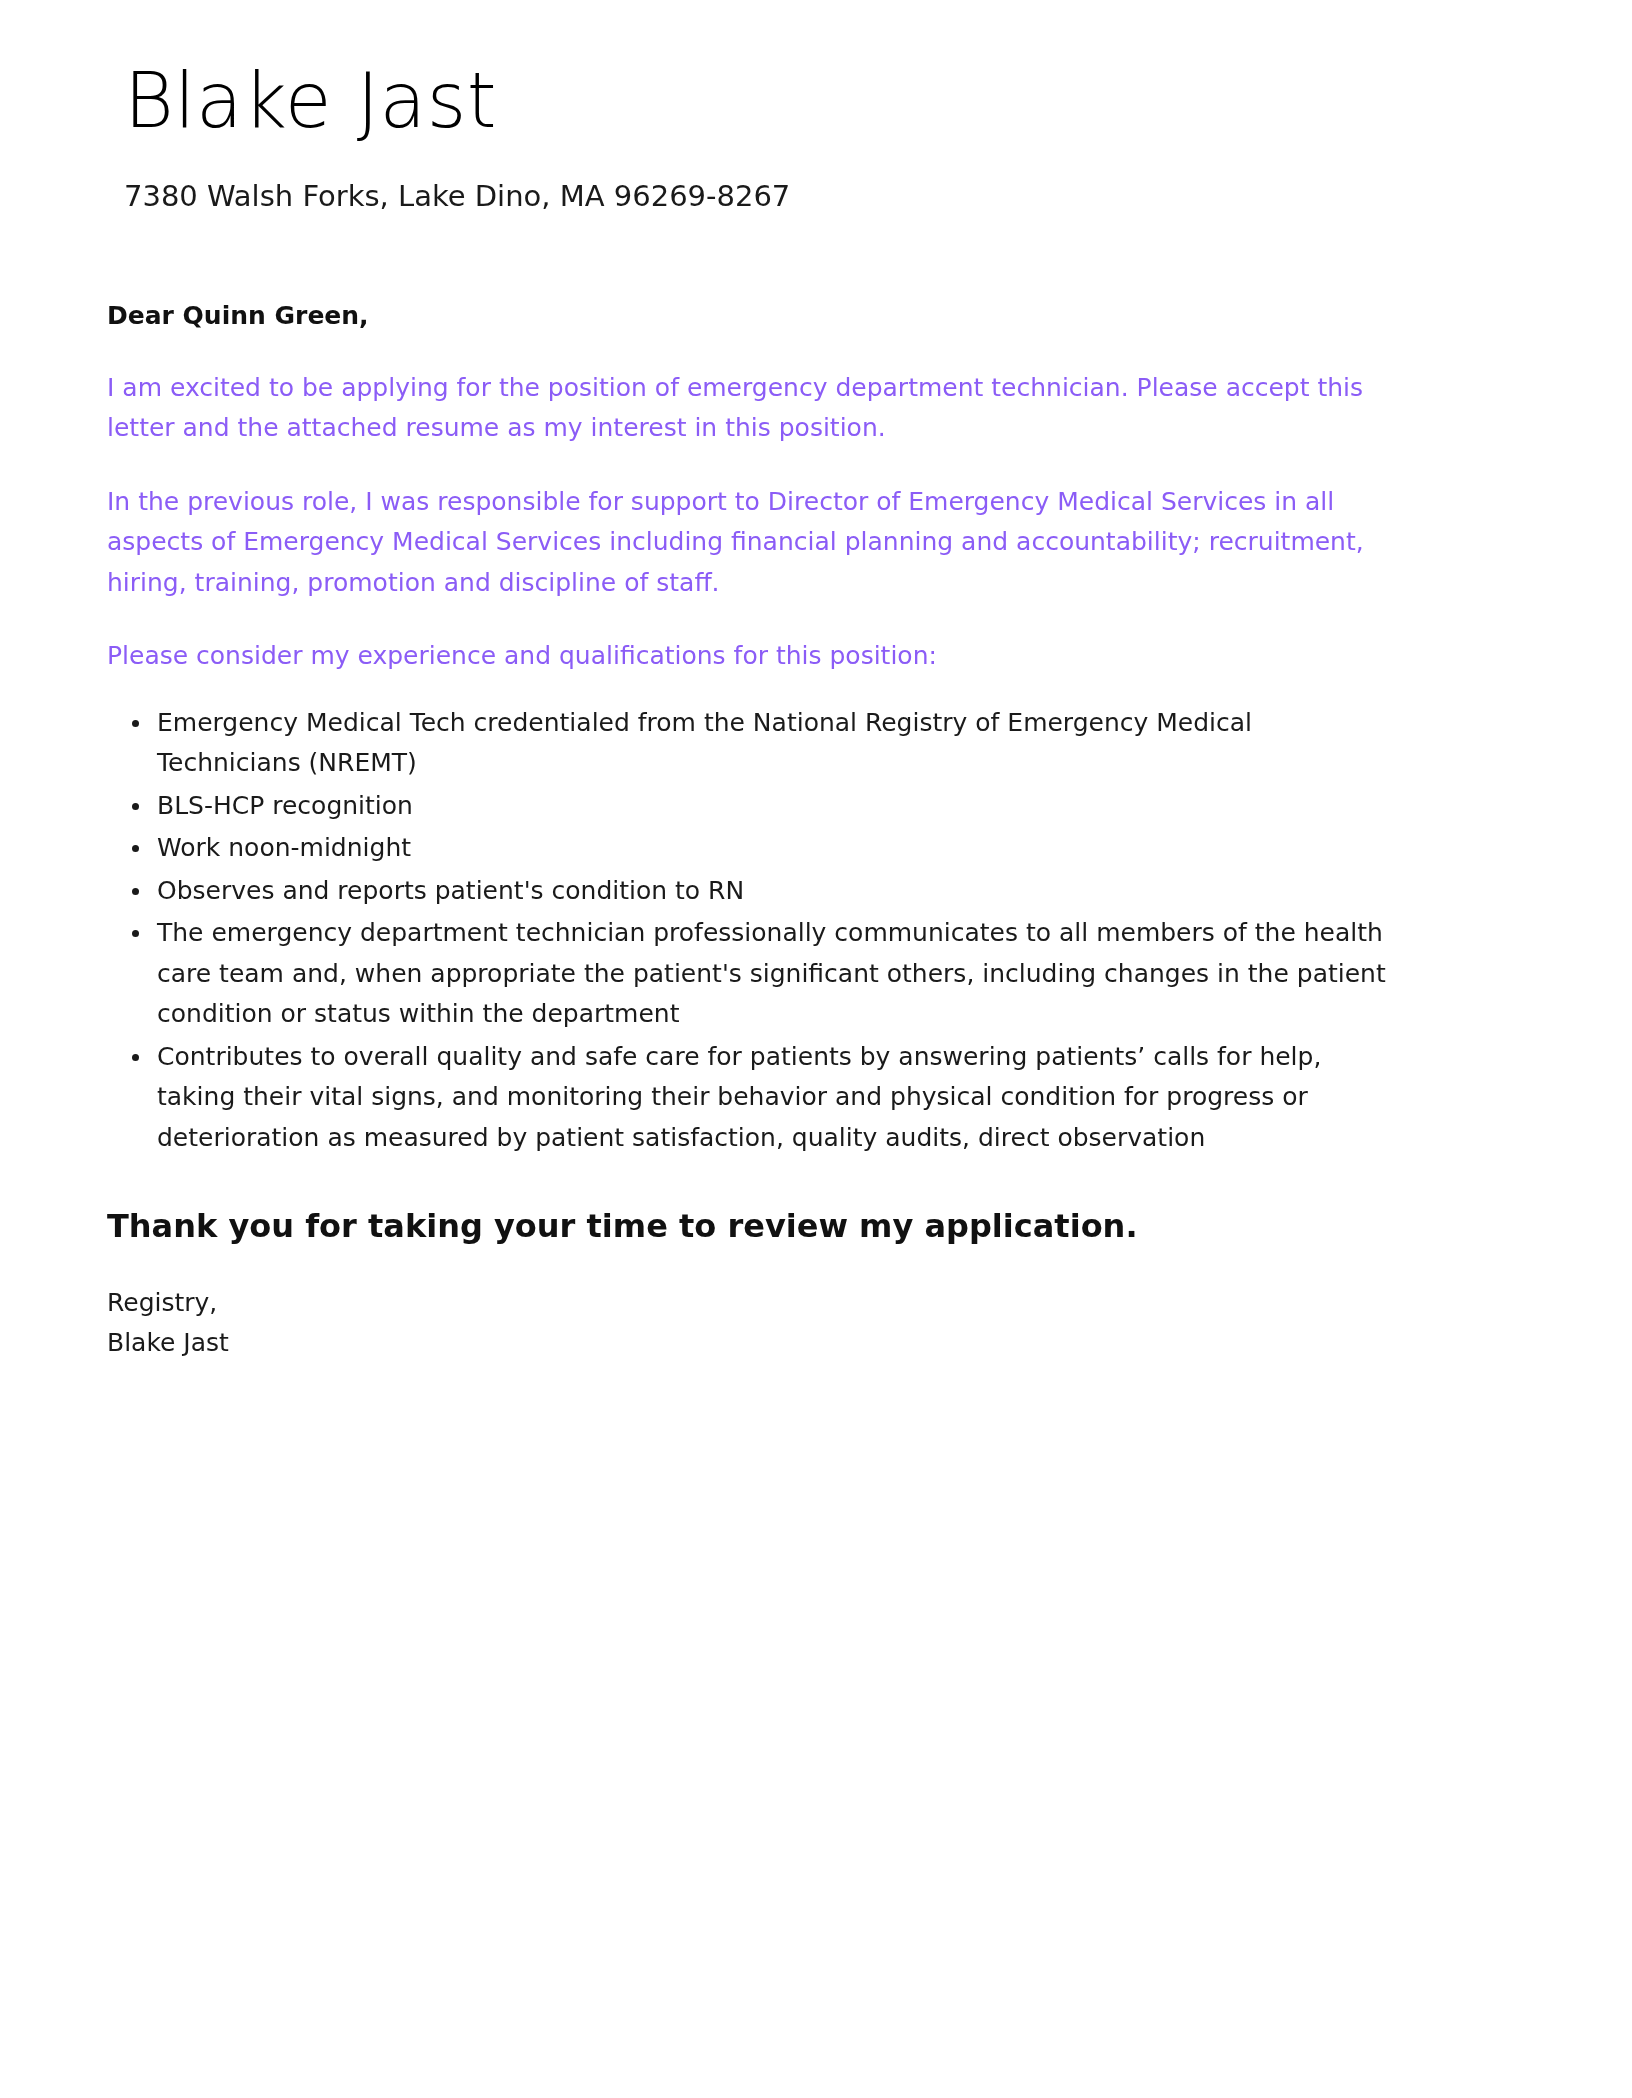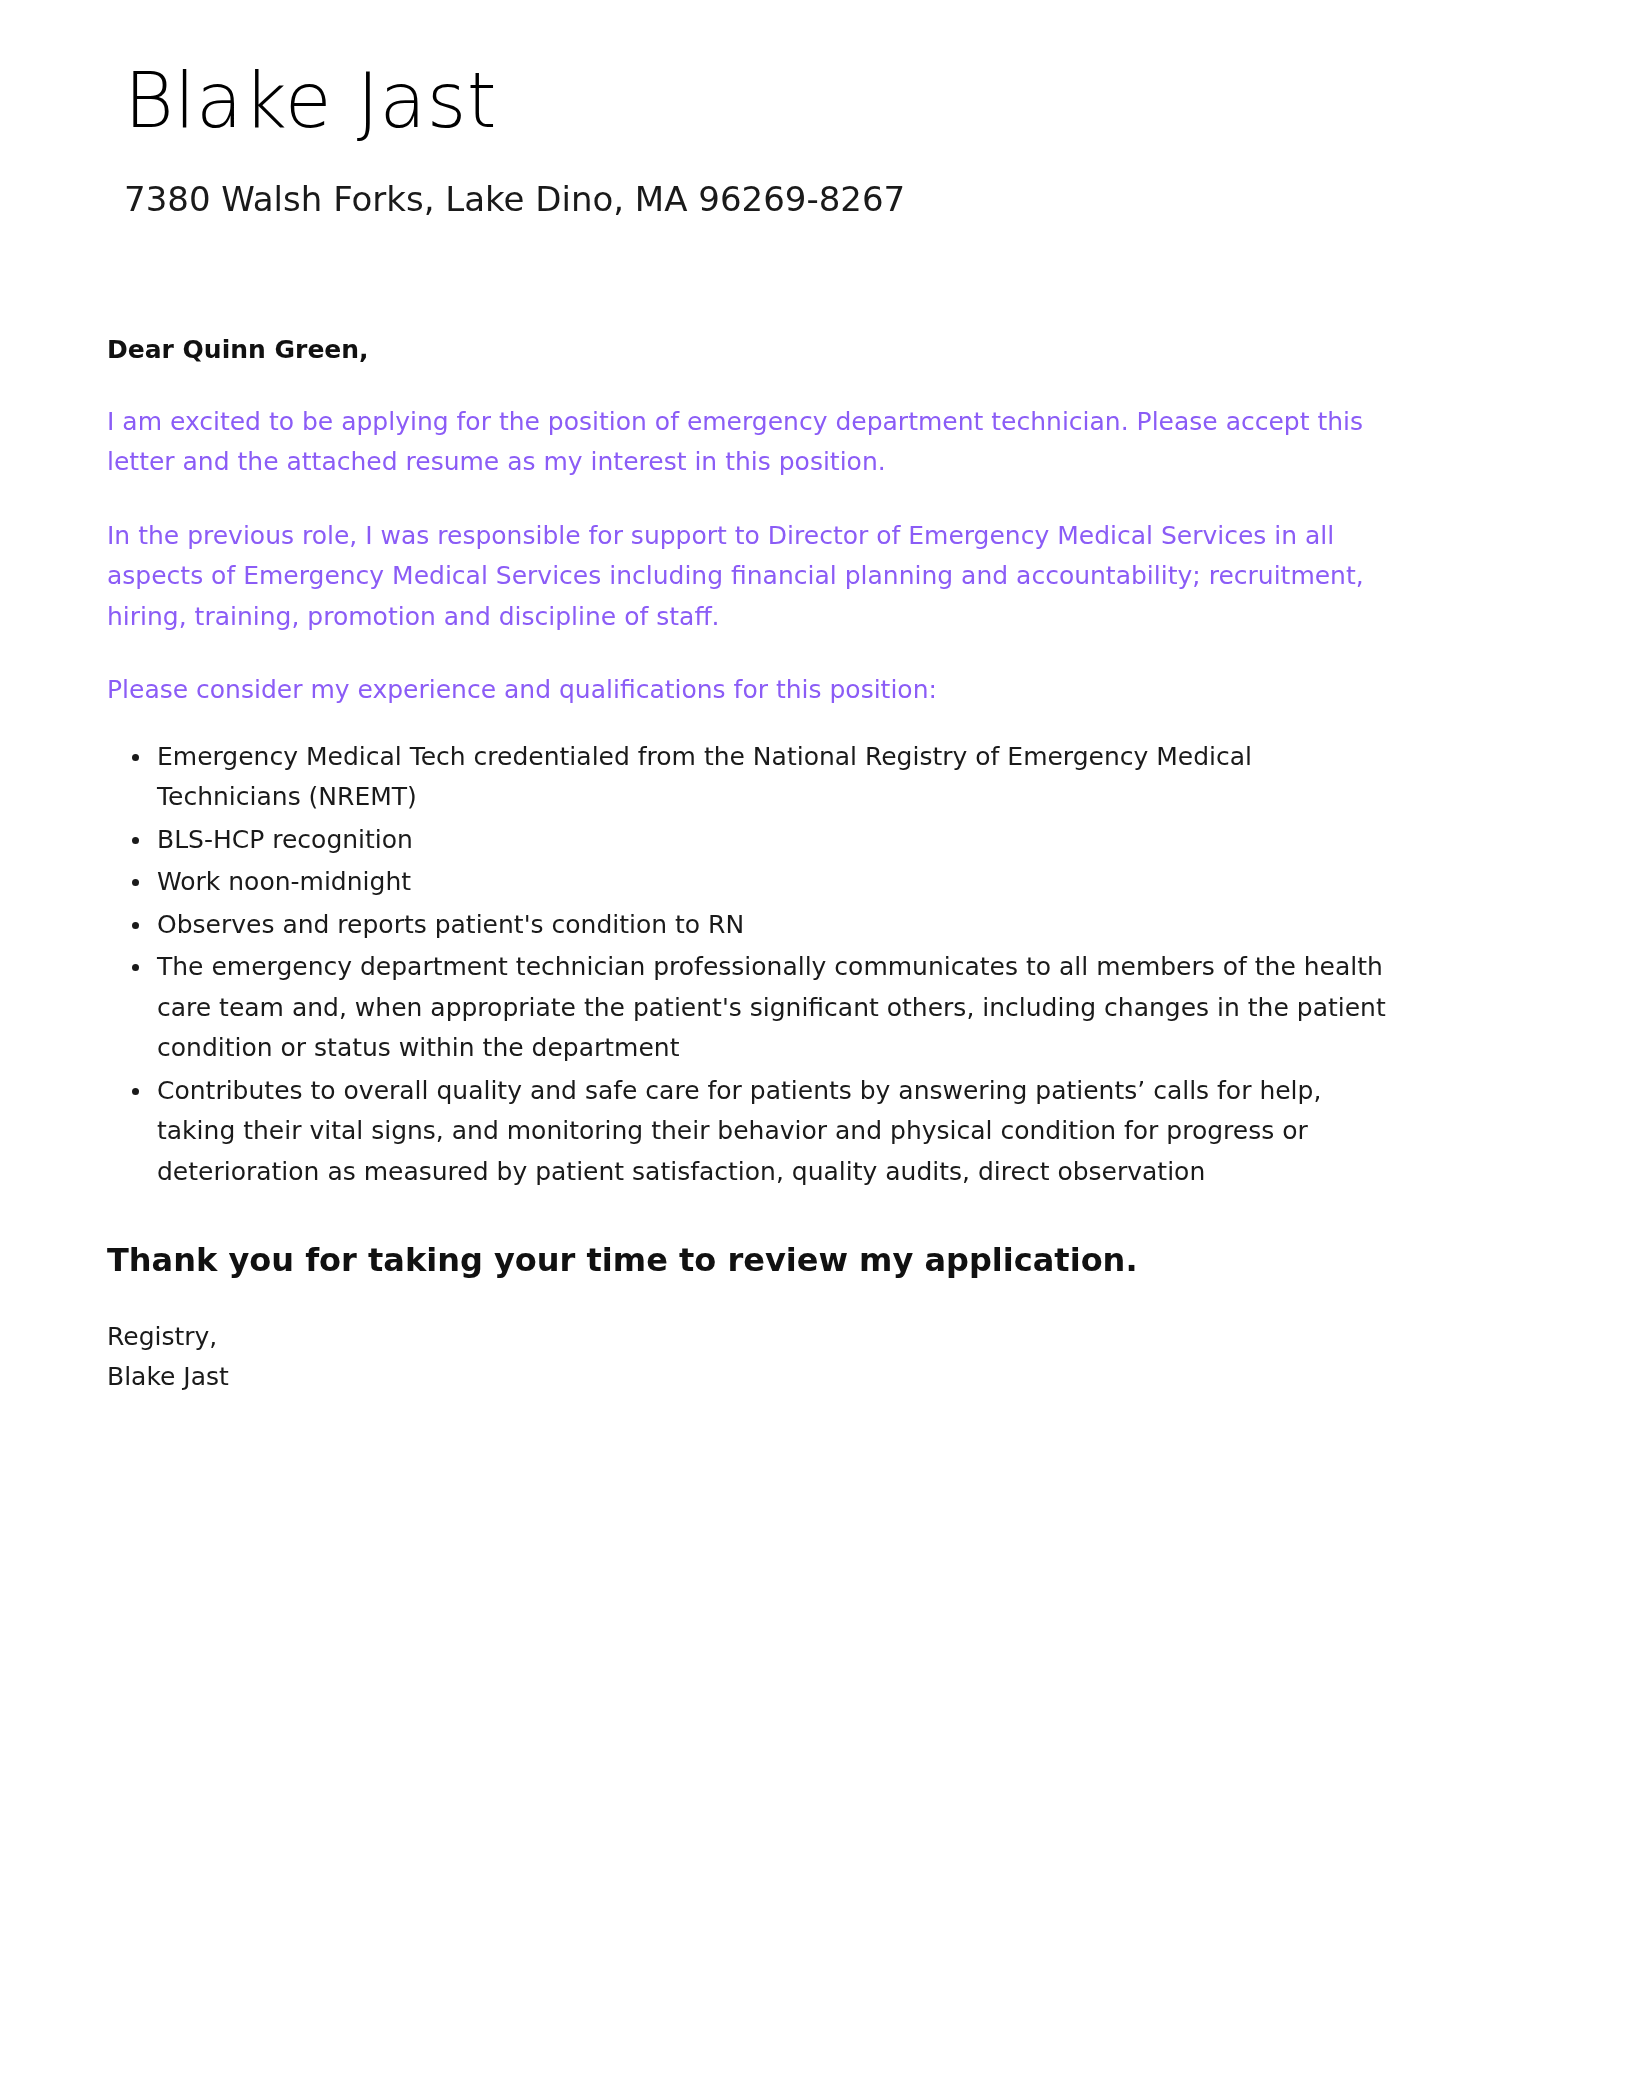--- a/index.html
+++ b/index.html
@@ -32,30 +32,30 @@
   .name-heading {
     font-size: 76px;
     font-weight: 300;
     line-height: 1.08;
     letter-spacing: 0.5px;
     color: #000000;
     margin: 0 0 0 17px;
     white-space: nowrap;
   }
   .address-line {
-    font-size: 34px;
+    font-size: 29px;
     font-weight: 400;
     line-height: 1.4;
     color: #1a1a1a;
     margin: 34px 0 0 17px;
   }
 
   
   .body-block {
-    margin-top: 108px;
+    margin-top: 81px;
   }
   .salutation {
     font-size: 25px;
     font-weight: 700;
     line-height: 1.45;
     margin: 0 0 34px 0;
     color: #111111;
   }
   .para {
     font-size: 25px;

